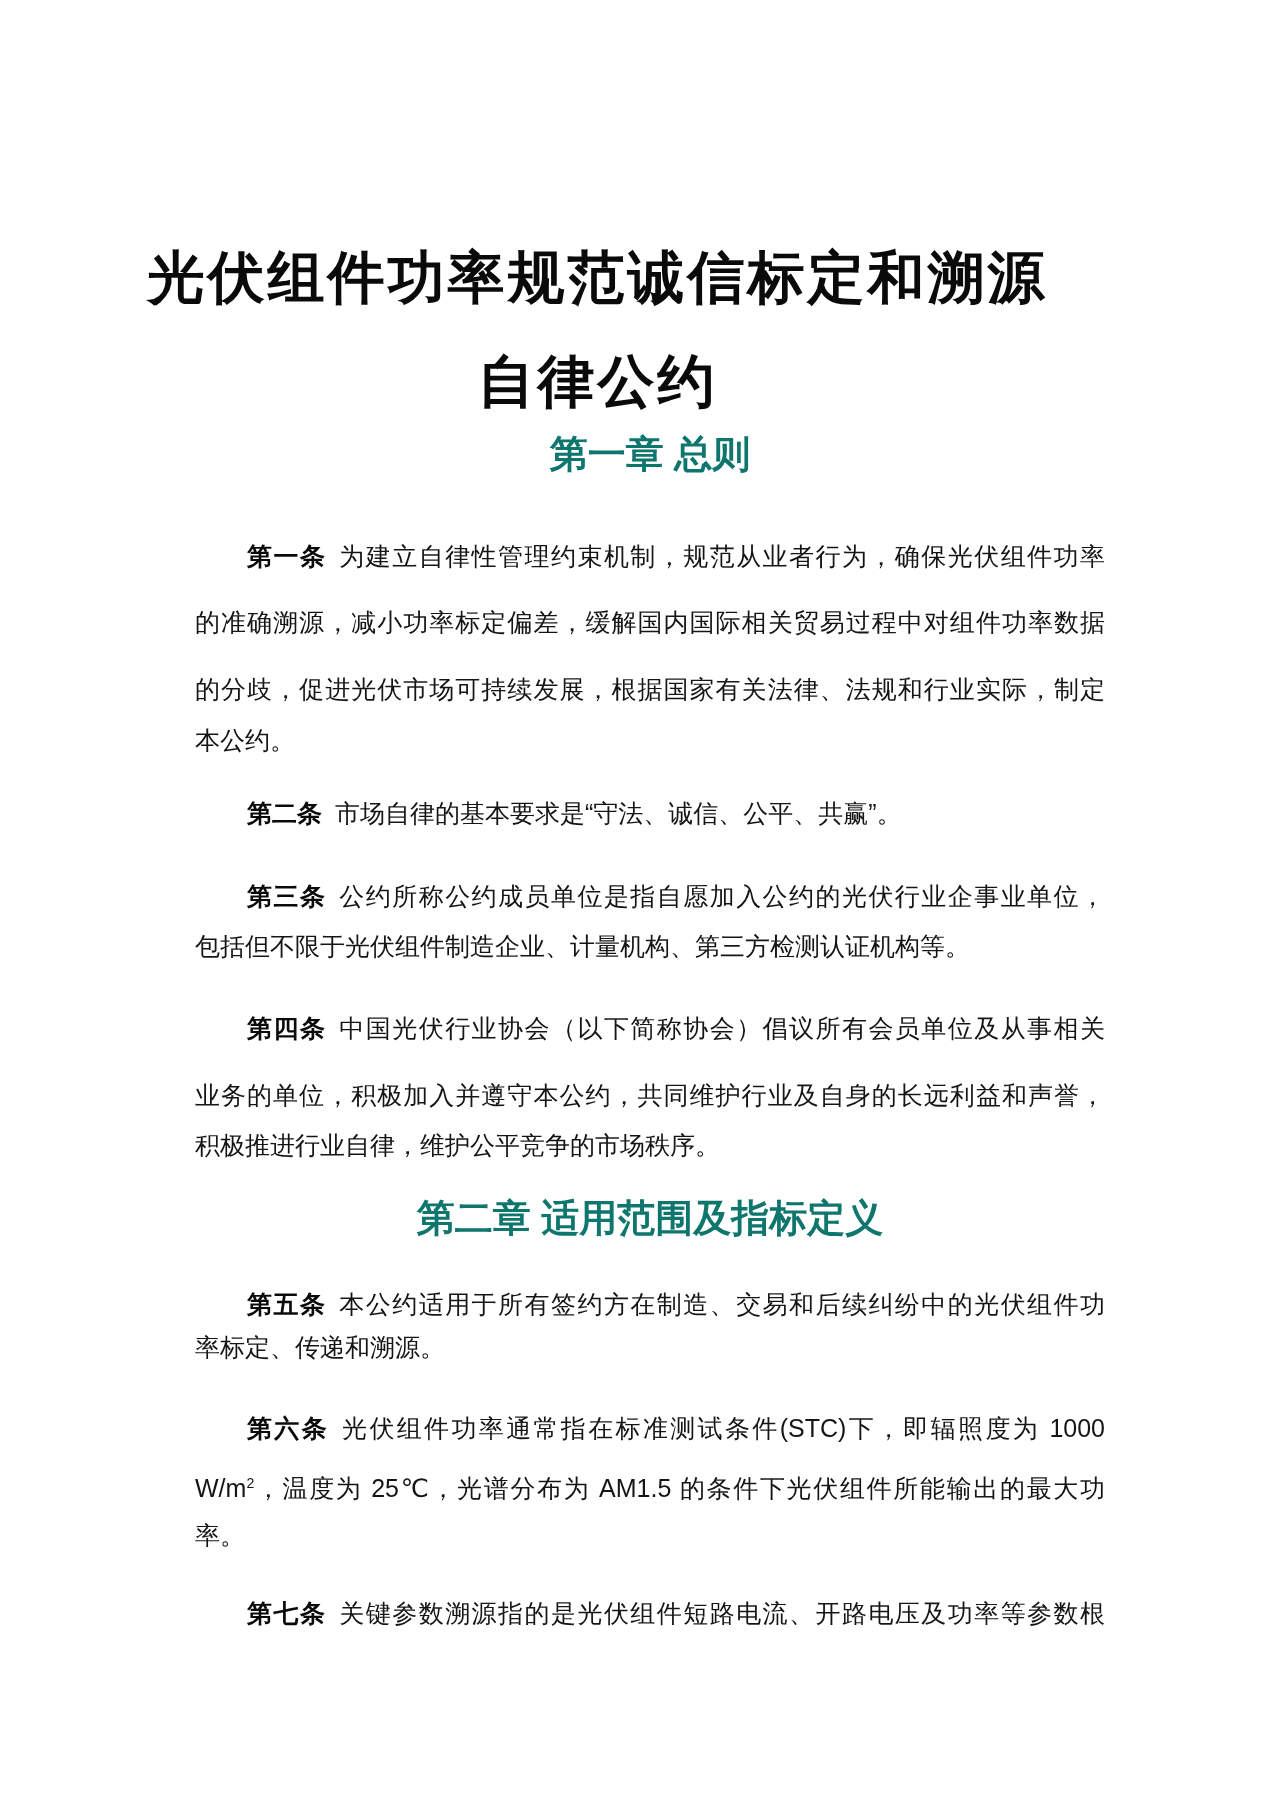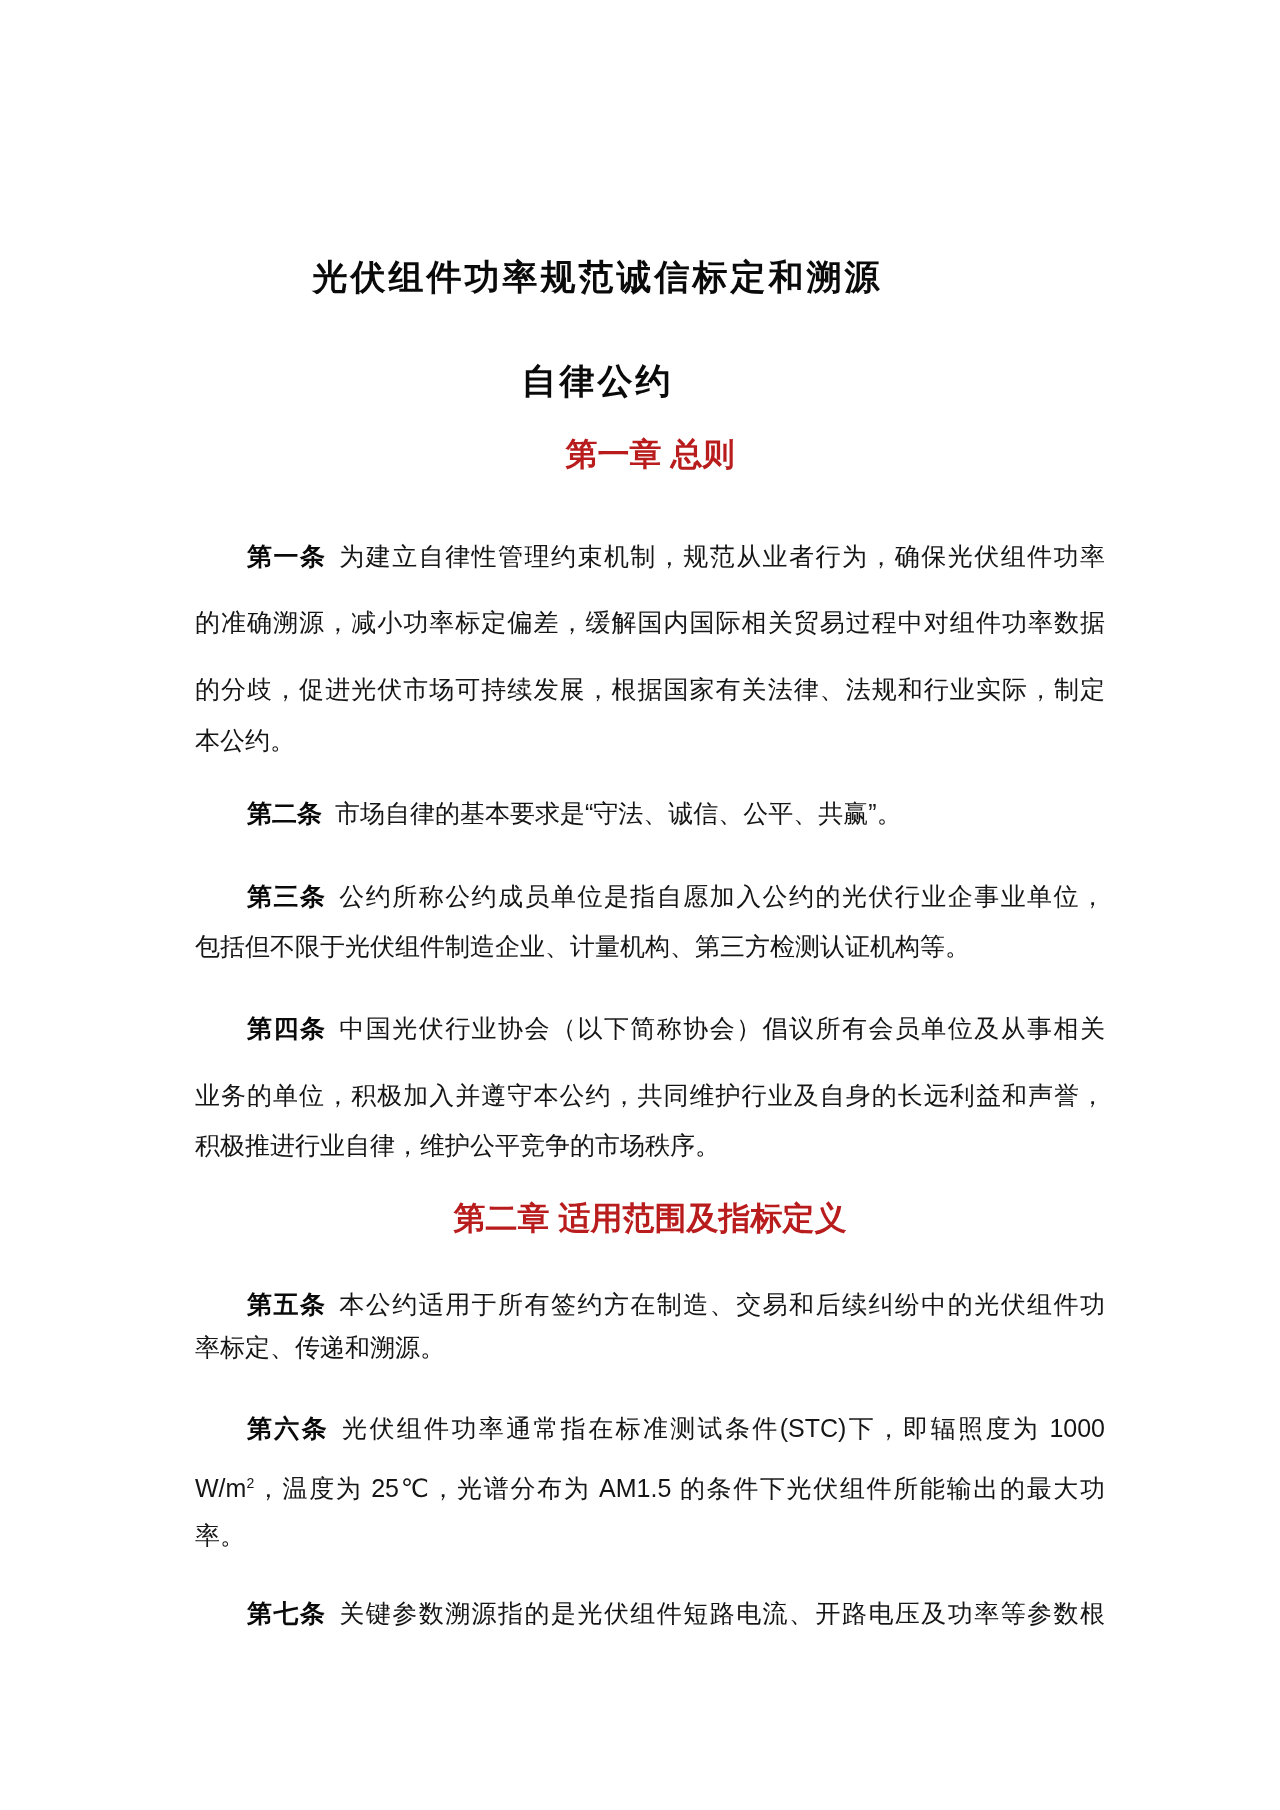--- a/index.html
+++ b/index.html
@@ -14,37 +14,37 @@
     background: #ffffff;
     overflow: hidden;
     font-family: "Liberation Sans", "DejaVu Sans", sans-serif;
     color: #111111;
   }
   .doc-title {
     position: absolute;
     left: 0;
     width: 1195px;
     text-align: center;
-    font-size: 35px;
+    font-size: 57px;
     line-height: 50px;
     font-weight: 700;
     letter-spacing: 3px;
     margin: 0;
     color: #0a0a0a;
   }
   .chap-heading {
     position: absolute;
     left: 195px;
     width: 910px;
     text-align: center;
-    font-size: 32px;
+    font-size: 38px;
     line-height: 36px;
     font-weight: 700;
     margin: 0;
-    color: #b91c1c;
+    color: #0f766e;
   }
   .bl {
     position: absolute;
     left: 195px;
     width: 910px;
     height: 34px;
     line-height: 34px;
     font-size: 25px;
     box-sizing: border-box;
     white-space: nowrap;

